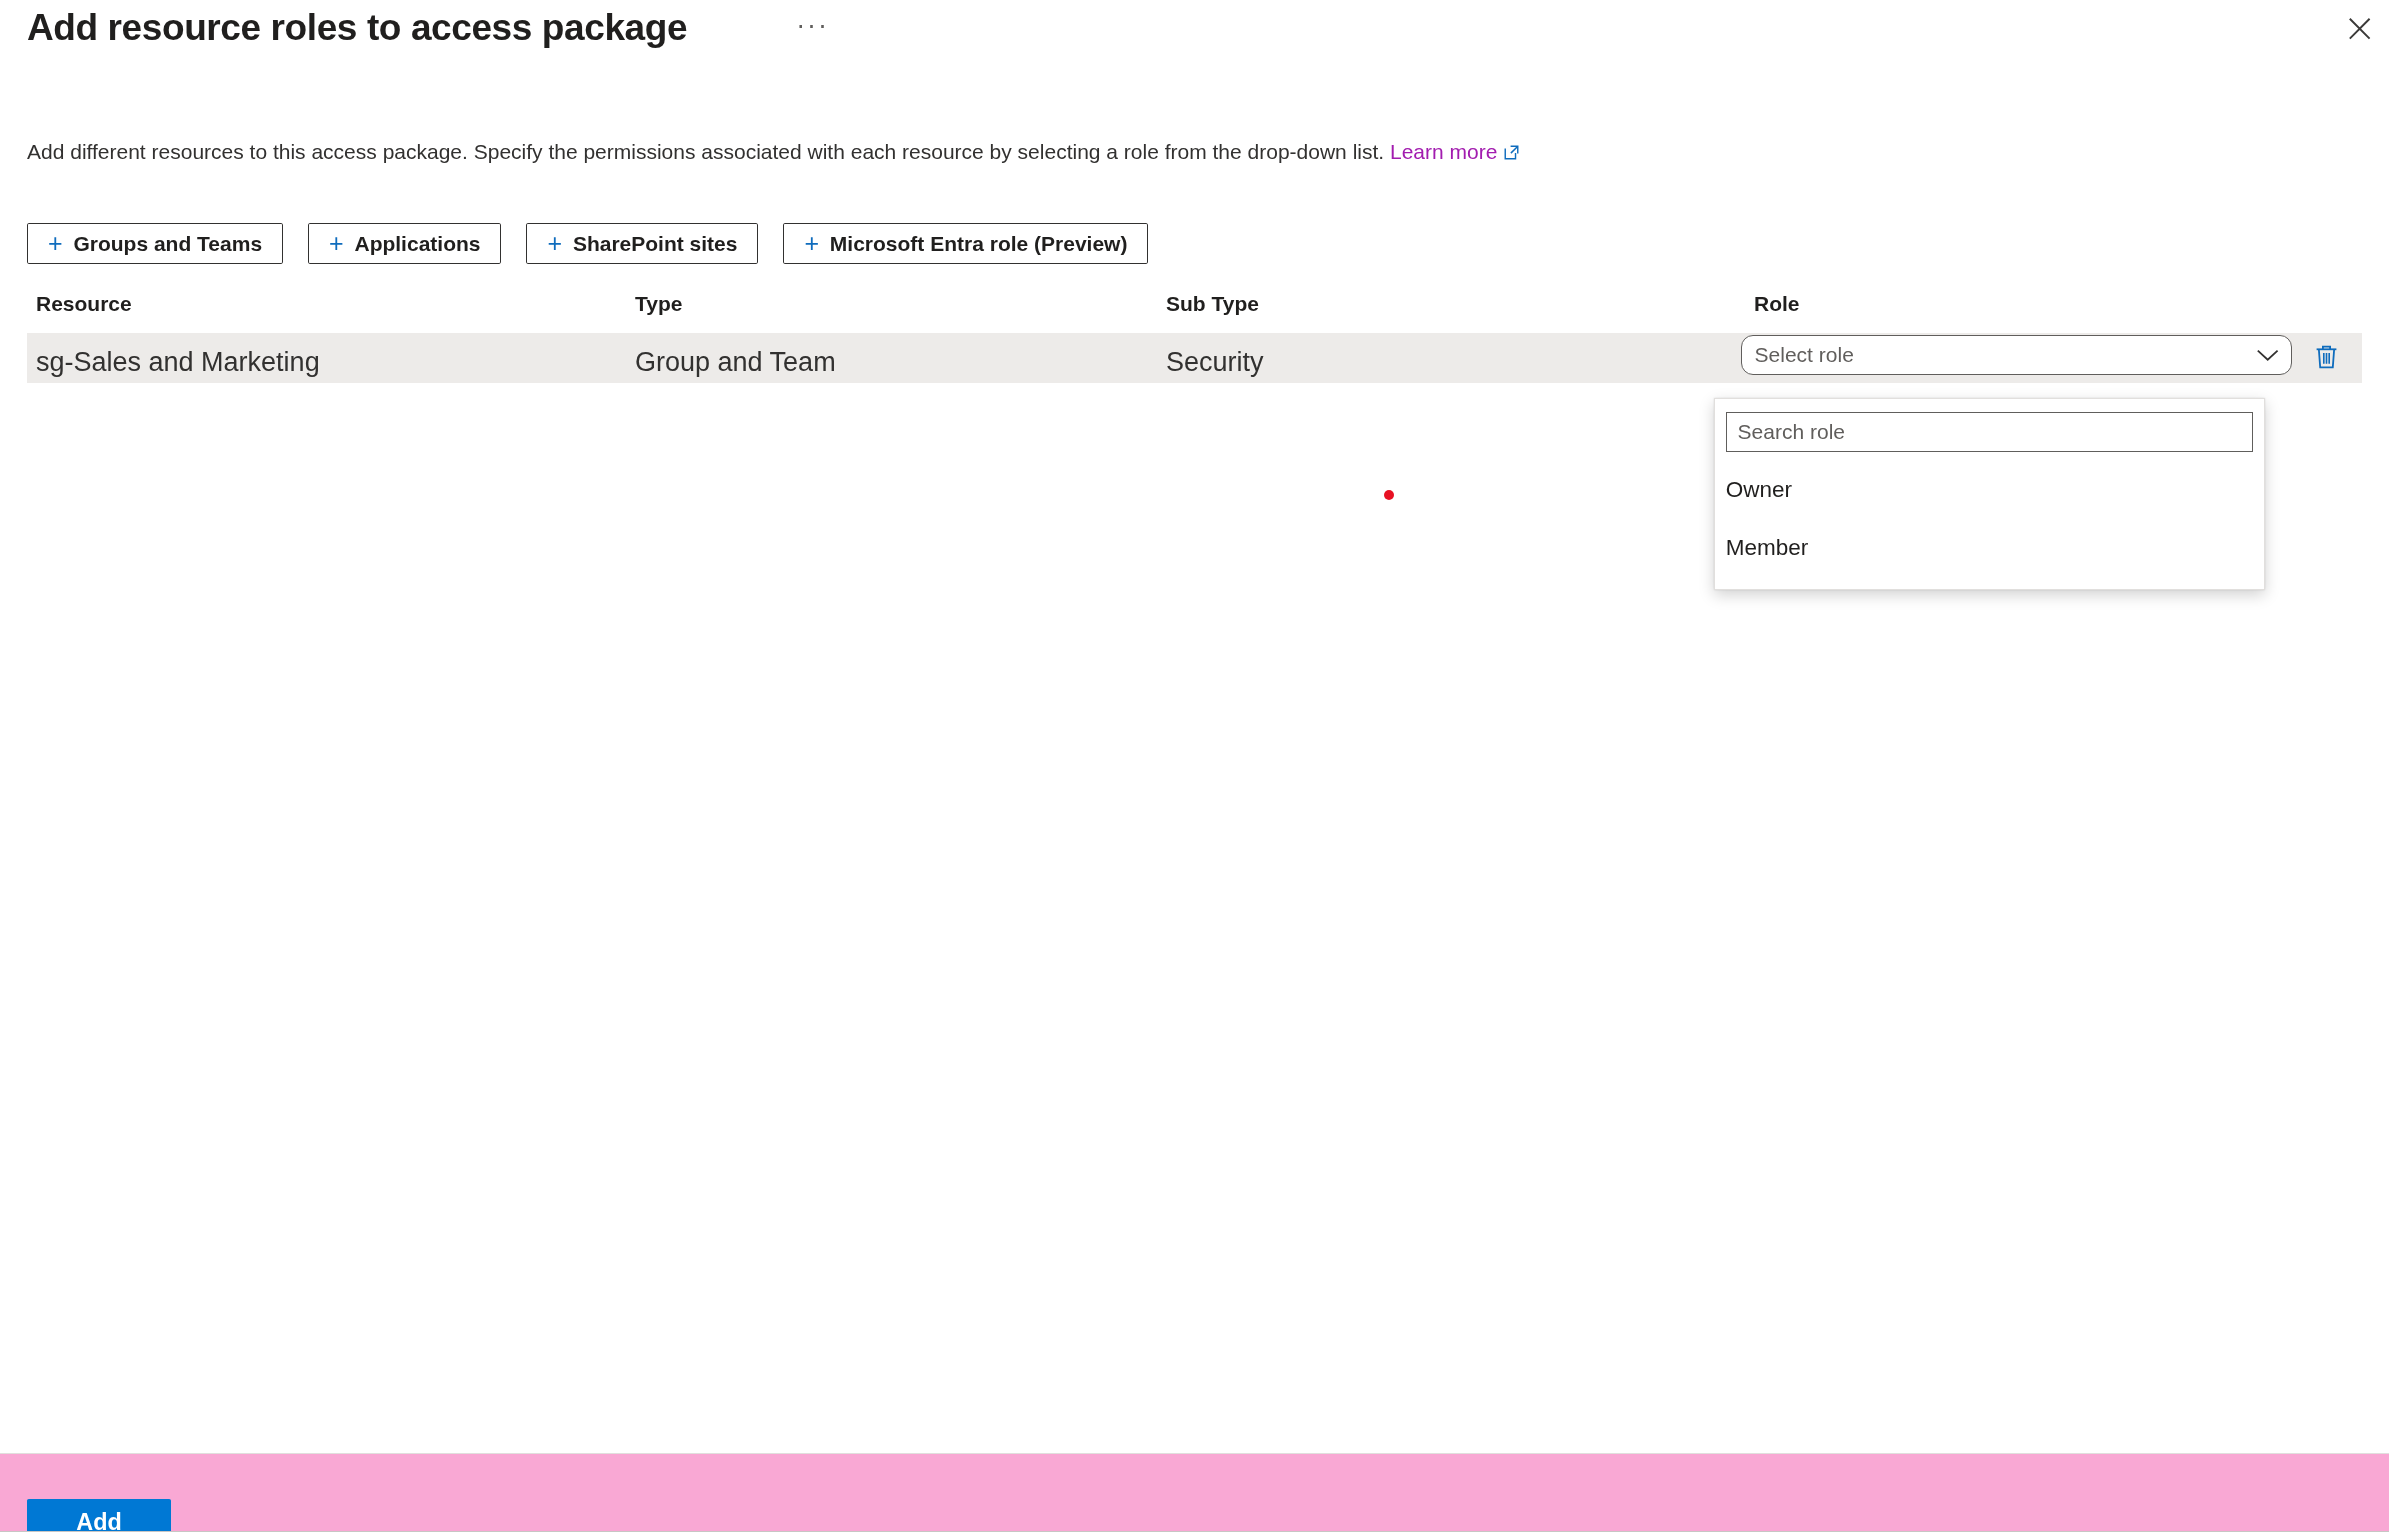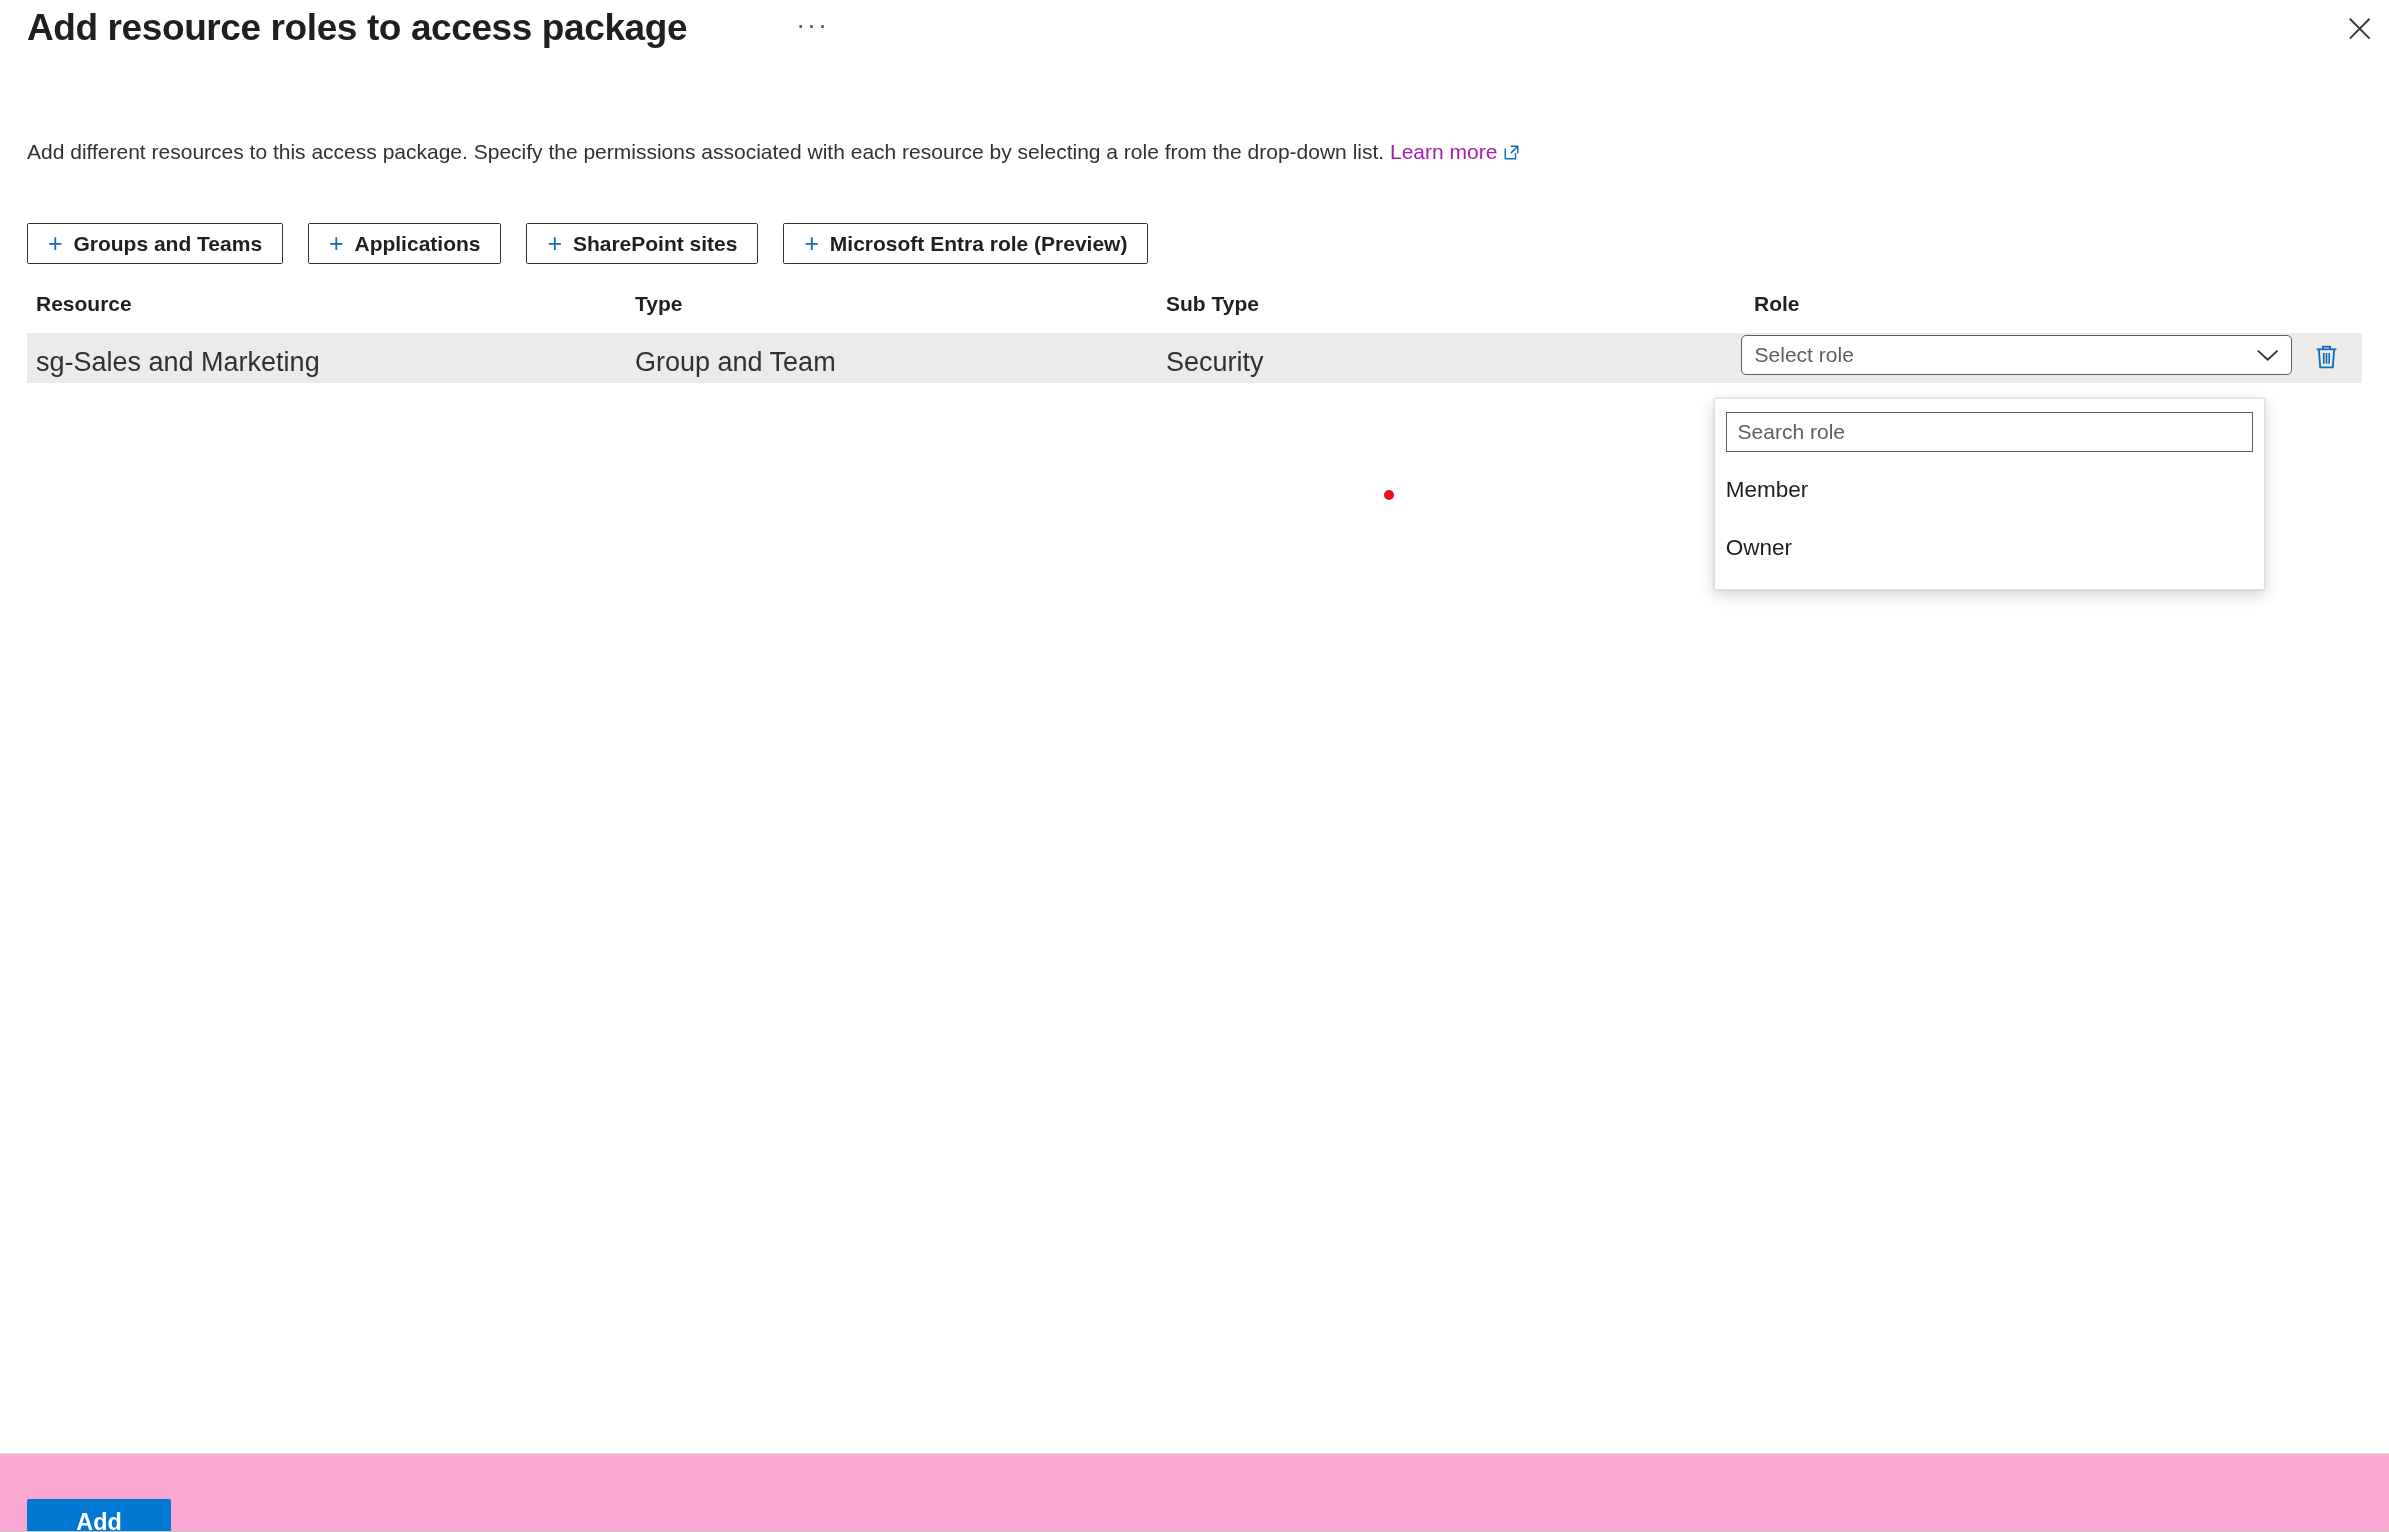--- a/index.html
+++ b/index.html
@@ -173,21 +173,21 @@
   .dd-control {
     position: relative;
     width: 551px;
     height: 40px;
     background: #ffffff;
     border: 0.9px solid #605e5c;
     box-sizing: border-box;
     display: flex;
     align-items: center;
     cursor: pointer;
-    border-radius: 5px;
+    border-radius: 12px;
   }
   .dd-value {
     font-size: 21px;
     color: #605e5c;
     padding-left: 12.6px;
     flex: 1;
     white-space: nowrap;
   }
   .dd-caret {
     width: 47px;
@@ -380,22 +380,22 @@
         </svg>
       </div>
     </div>
   </div>
 </div>
 
 <div class="dd-flyout">
   <div class="dd-search-wrap">
     <input class="dd-search" type="text" placeholder="Search role" style="">
   </div>
+  <div class="dd-option">Owner</div>
   <div class="dd-option">Member</div>
-  <div class="dd-option">Owner</div>
 </div>
 
 <div class="cursor-dot"></div>
 
 <div class="footer-sep"></div>
 <div class="footer">
   <button class="add-btn">Add</button>
 </div>
 <div class="footer-bottom-line"></div>
 

